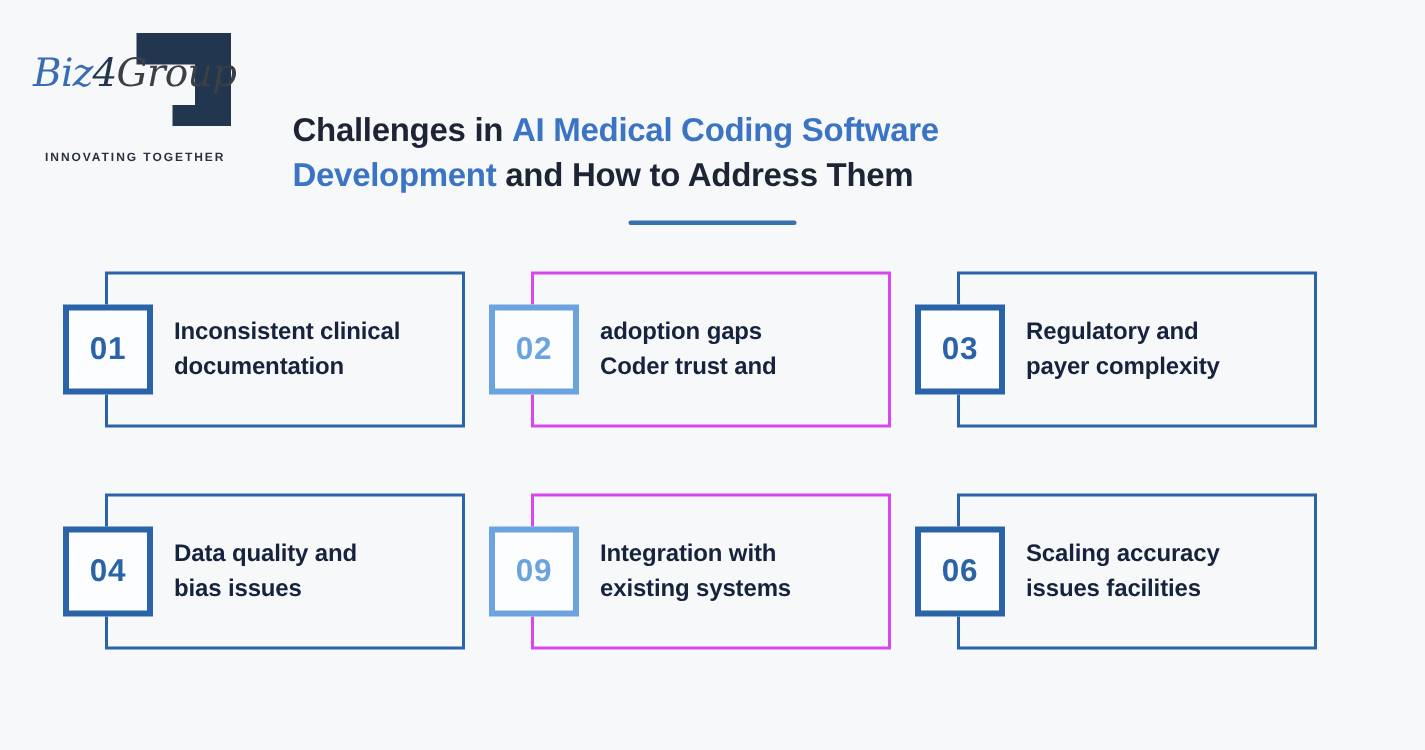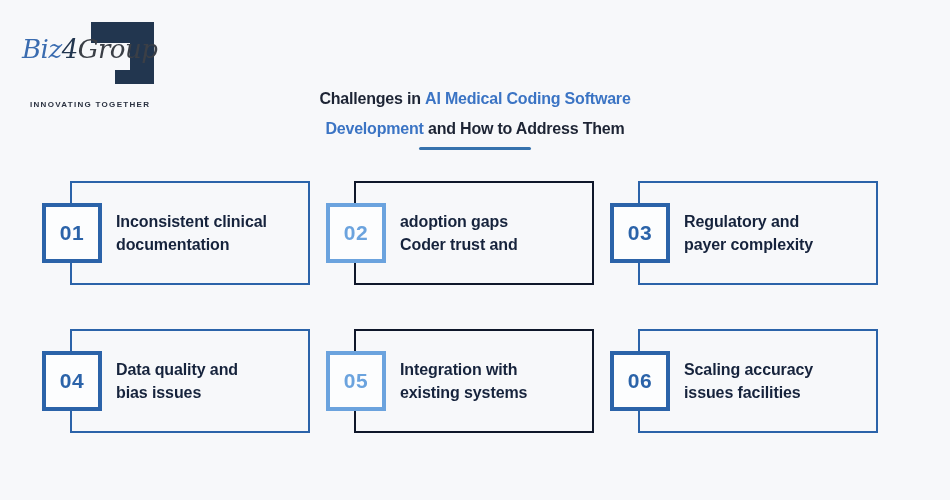--- a/index.html
+++ b/index.html
@@ -43,25 +43,25 @@
     font-weight: 700;
     letter-spacing: 1.3px;
     color: #2a3140;
     white-space: nowrap;
     margin-top: 28px;
   }
 
   
   .title {
     position: absolute;
-    left: 50%; top: 84px;
+    left: 50%; top: 72px;
     transform: translateX(-50%);
     width: 560px;
-    text-align: center;
-    font-size: 16px;
+    text-align: left;
+    font-size: 22px;
     line-height: 30px;
     font-weight: 600;
     color: #1d2434;
     letter-spacing: -0.2px;
   }
   .title .hl { color: #3b74c4; font-weight: 700; }
   .title-divider {
     position: absolute;
     left: 50%; top: 147px;
     transform: translateX(-50%);
@@ -82,21 +82,21 @@
   }
   .card {
     position: relative;
     width: 240px; height: 104px;
     display: flex;
     align-items: center;
     padding-left: 44px;
     background: transparent;
   }
   .card--dark  { border: 2px solid #2b63a9; }
-  .card--light { border: 2px solid #0f172a; }
+  .card--light { border: 2px solid #d946ef; }
   .badge {
     position: absolute;
     left: -30px; top: 50%;
     transform: translateY(-50%);
     width: 60px; height: 60px;
     background: #fcfdfe;
     display: flex;
     align-items: center;
     justify-content: center;
     font-size: 21px;
@@ -163,21 +163,21 @@
 
     <div class="card card--dark">
       <div class="badge">04</div>
       <div class="card-label">
         <span>Data quality and</span>
         <span>bias issues</span>
       </div>
     </div>
 
     <div class="card card--light">
-      <div class="badge">05</div>
+      <div class="badge">09</div>
       <div class="card-label">
         <span>Integration with</span>
         <span>existing systems</span>
       </div>
     </div>
 
     <div class="card card--dark">
       <div class="badge">06</div>
       <div class="card-label">
         <span>Scaling accuracy</span>

